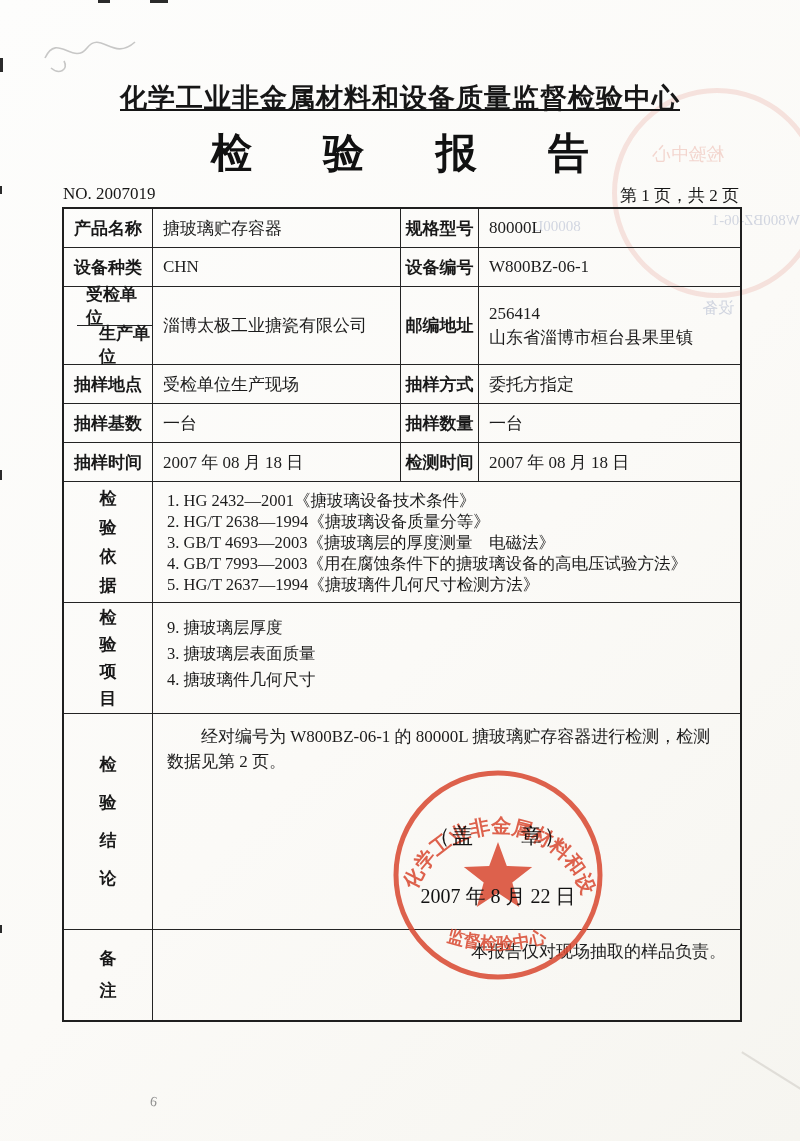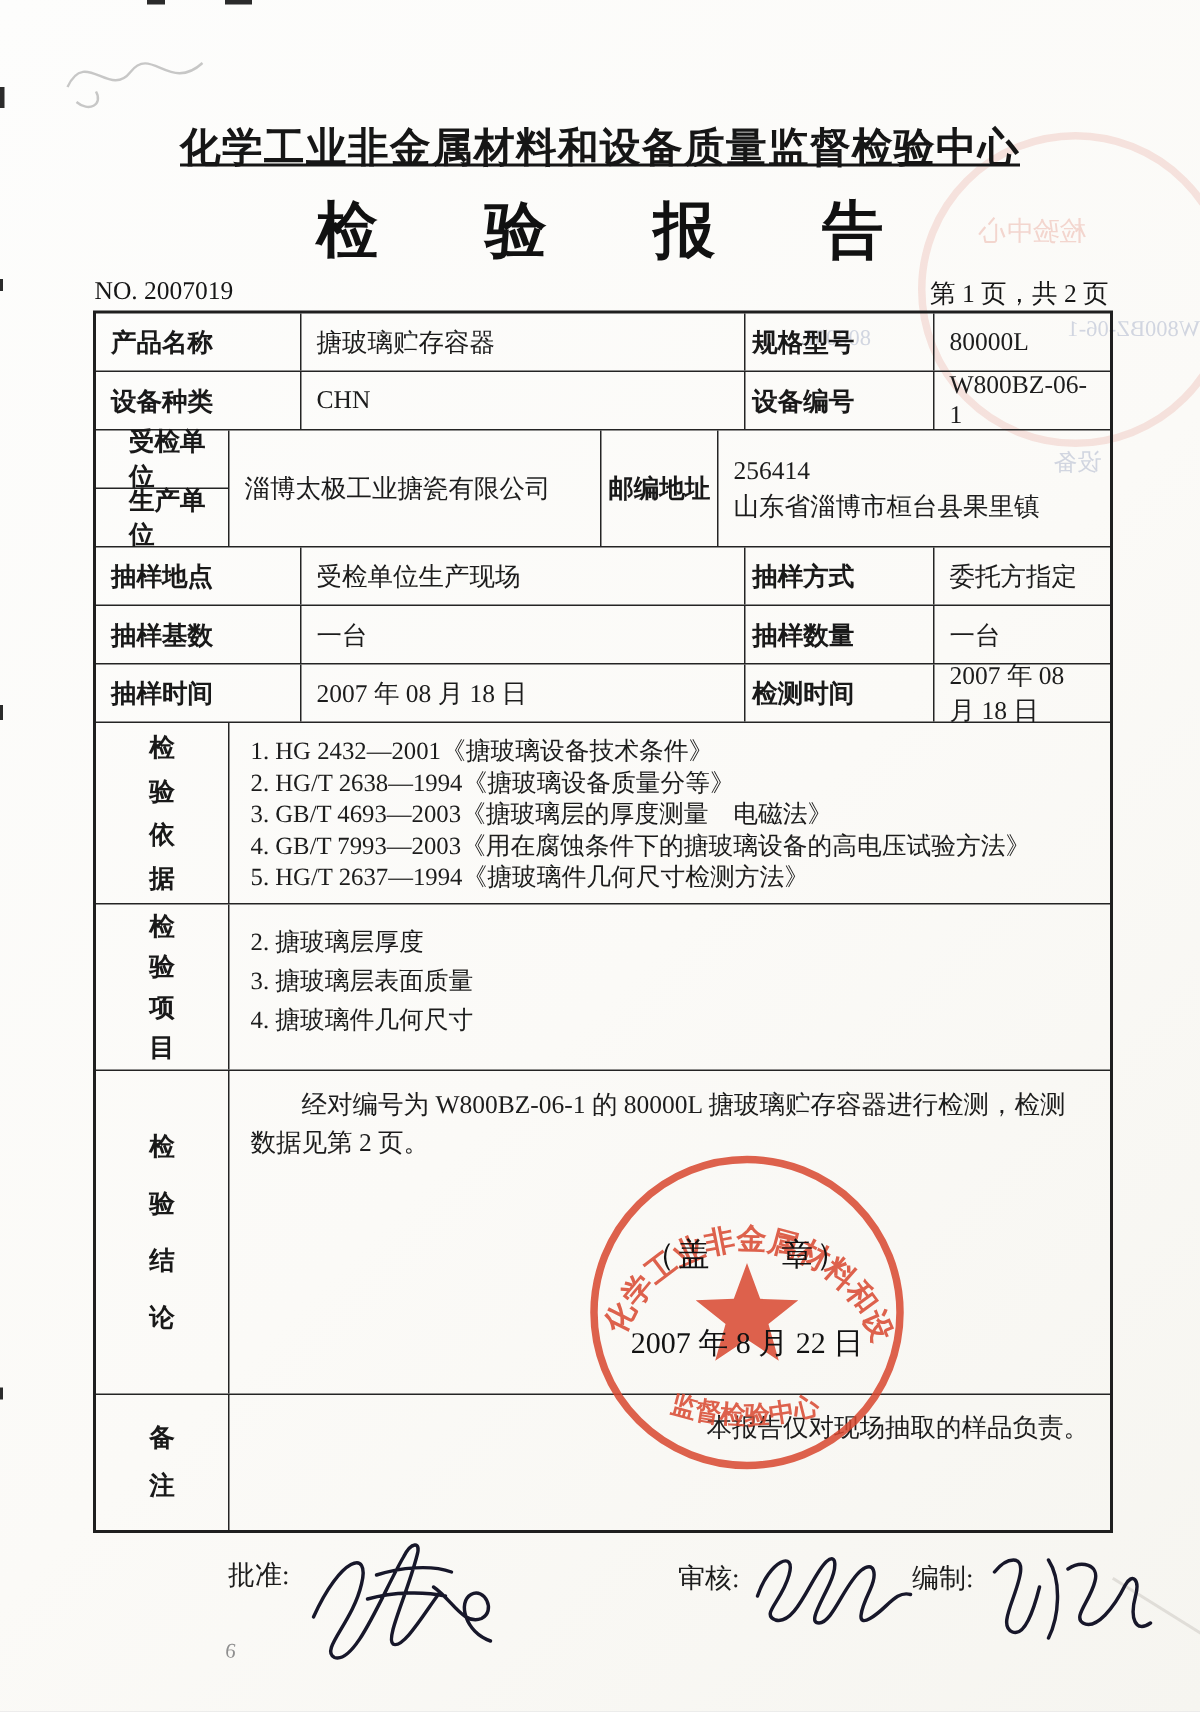--- a/index.html
+++ b/index.html
@@ -36,25 +36,25 @@
   .td:first-child { border-left:none; }
   .lbl {
     width:88px; display:flex; align-items:center; justify-content:center;
     font-family:"Liberation Sans","DejaVu Sans",sans-serif;
     font-weight:600; font-size:17px; color:#191919; flex-shrink:0;
   }
   .val1 { width:248px; flex-shrink:0; }
   .lbl2 { width:78px; flex-shrink:0; }
   .val2 { flex:1; }
   .val { display:flex; align-items:center; padding:2px 10px; font-size:17px; }
-  .h38 { height:38px;gap:48px; } .h77 { height:77px; }
+  .h38 { height:38px; } .h77 { height:77px; }
   .h120 { height:120px; } .h110 { height:110px; } .h215 { height:215px; } .h90 { height:90px; }
   .split { flex-direction:column; padding:0; align-items:stretch; }
   .split > div { height:38.5px; display:flex; align-items:center; justify-content:center;padding-left:22px; }
-  .split > div + div { border-top:1.5px solid #242424; }
+  .split > div + div { border-top:1.5px solid #242424;margin-left:13px; }
   .two-line { flex-direction:column; align-items:flex-start; justify-content:center; line-height:24px; }
   .vcell { display:flex; align-items:center; justify-content:center; }
   .vcell span { width:1.15em; word-break:break-all; text-align:center;
     font-family:"Liberation Sans","DejaVu Sans",sans-serif; font-weight:600; font-size:17px; }
   .lh-basis span { line-height:29px; }
   .lh-items span { line-height:27px; }
   .lh-concl span { line-height:38px; }
   .lh-rem  span { line-height:32px; }
   .content { flex:1; padding:8px 14px; font-size:16.5px; }
   .basis-list div { line-height:21px; }
@@ -198,21 +198,21 @@
         <div>4. GB/T 7993—2003《用在腐蚀条件下的搪玻璃设备的高电压试验方法》</div>
         <div>5. HG/T 2637—1994《搪玻璃件几何尺寸检测方法》</div>
       </div>
     </div>
 
     <div class="tr h110">
       <div class="td lbl vcell lh-items">
         <span>检验项目</span>
       </div>
       <div class="td content items-list">
-        <div>2.  搪玻璃层厚度</div>
+        <div>9.  搪玻璃层厚度</div>
         <div>3.  搪玻璃层表面质量</div>
         <div>4.  搪玻璃件几何尺寸</div>
       </div>
     </div>
 
     <div class="tr h215">
       <div class="td lbl vcell lh-concl">
         <span>检验结论</span>
       </div>
       <div class="td concl-content" style="flex:1;">
@@ -242,38 +242,14 @@
       <div class="td lbl vcell lh-rem">
         <span>备注</span>
       </div>
       <div class="td content rem-content">
         <p>本报告仅对现场抽取的样品负责。</p>
       </div>
     </div>
 
   </div>
 
-  <div class="sign-row">
-
-    <div class="sig-group g1">
-      <span class="sig-label">批准:</span>
-      <svg width="150" height="92">
-        <path d="M16,58 C34,18 54,12 48,36 C42,62 20,80 30,85 C44,90 62,42 76,18 C81,8 88,7 85,17 C78,44 64,72 69,76 C76,80 92,52 100,42 M58,30 C74,25 94,23 108,28 M52,46 C70,41 90,41 104,44 M96,38 C108,46 116,64 128,59 C138,54 130,38 121,43 C112,48 117,68 134,74" fill="none" stroke="#17172a" stroke-width="2.3" stroke-linecap="round"></path>
-      </svg>
-    </div>
-
-    <div class="sig-group g2">
-      <span class="sig-label">审核:</span>
-      <svg width="125" height="75">
-        <path d="M12,42 C20,18 38,11 33,28 C28,46 14,54 24,58 C38,62 48,28 58,19 C65,13 65,23 60,34 C53,49 46,60 53,60 C62,60 70,34 81,25 C90,18 92,27 87,38 C80,53 78,62 87,57 C98,51 104,38 114,41" fill="none" stroke="#17172a" stroke-width="2.3" stroke-linecap="round"></path>
-      </svg>
-    </div>
-
-    <div class="sig-group g3">
-      <span class="sig-label">编制:</span>
-      <svg width="125" height="78">
-        <path d="M14,26 C22,16 34,14 31,28 C28,44 16,62 26,66 C34,69 40,52 44,36 M50,18 C59,32 57,56 50,70 M63,24 C72,18 84,21 81,32 C78,45 66,56 73,60 C82,65 94,49 101,35 C106,26 111,31 108,42 C104,57 108,67 118,60" fill="none" stroke="#17172a" stroke-width="2.3" stroke-linecap="round"></path>
-      </svg>
-    </div>
-
-  </div>
 
 </div>
 
 </body></html>

